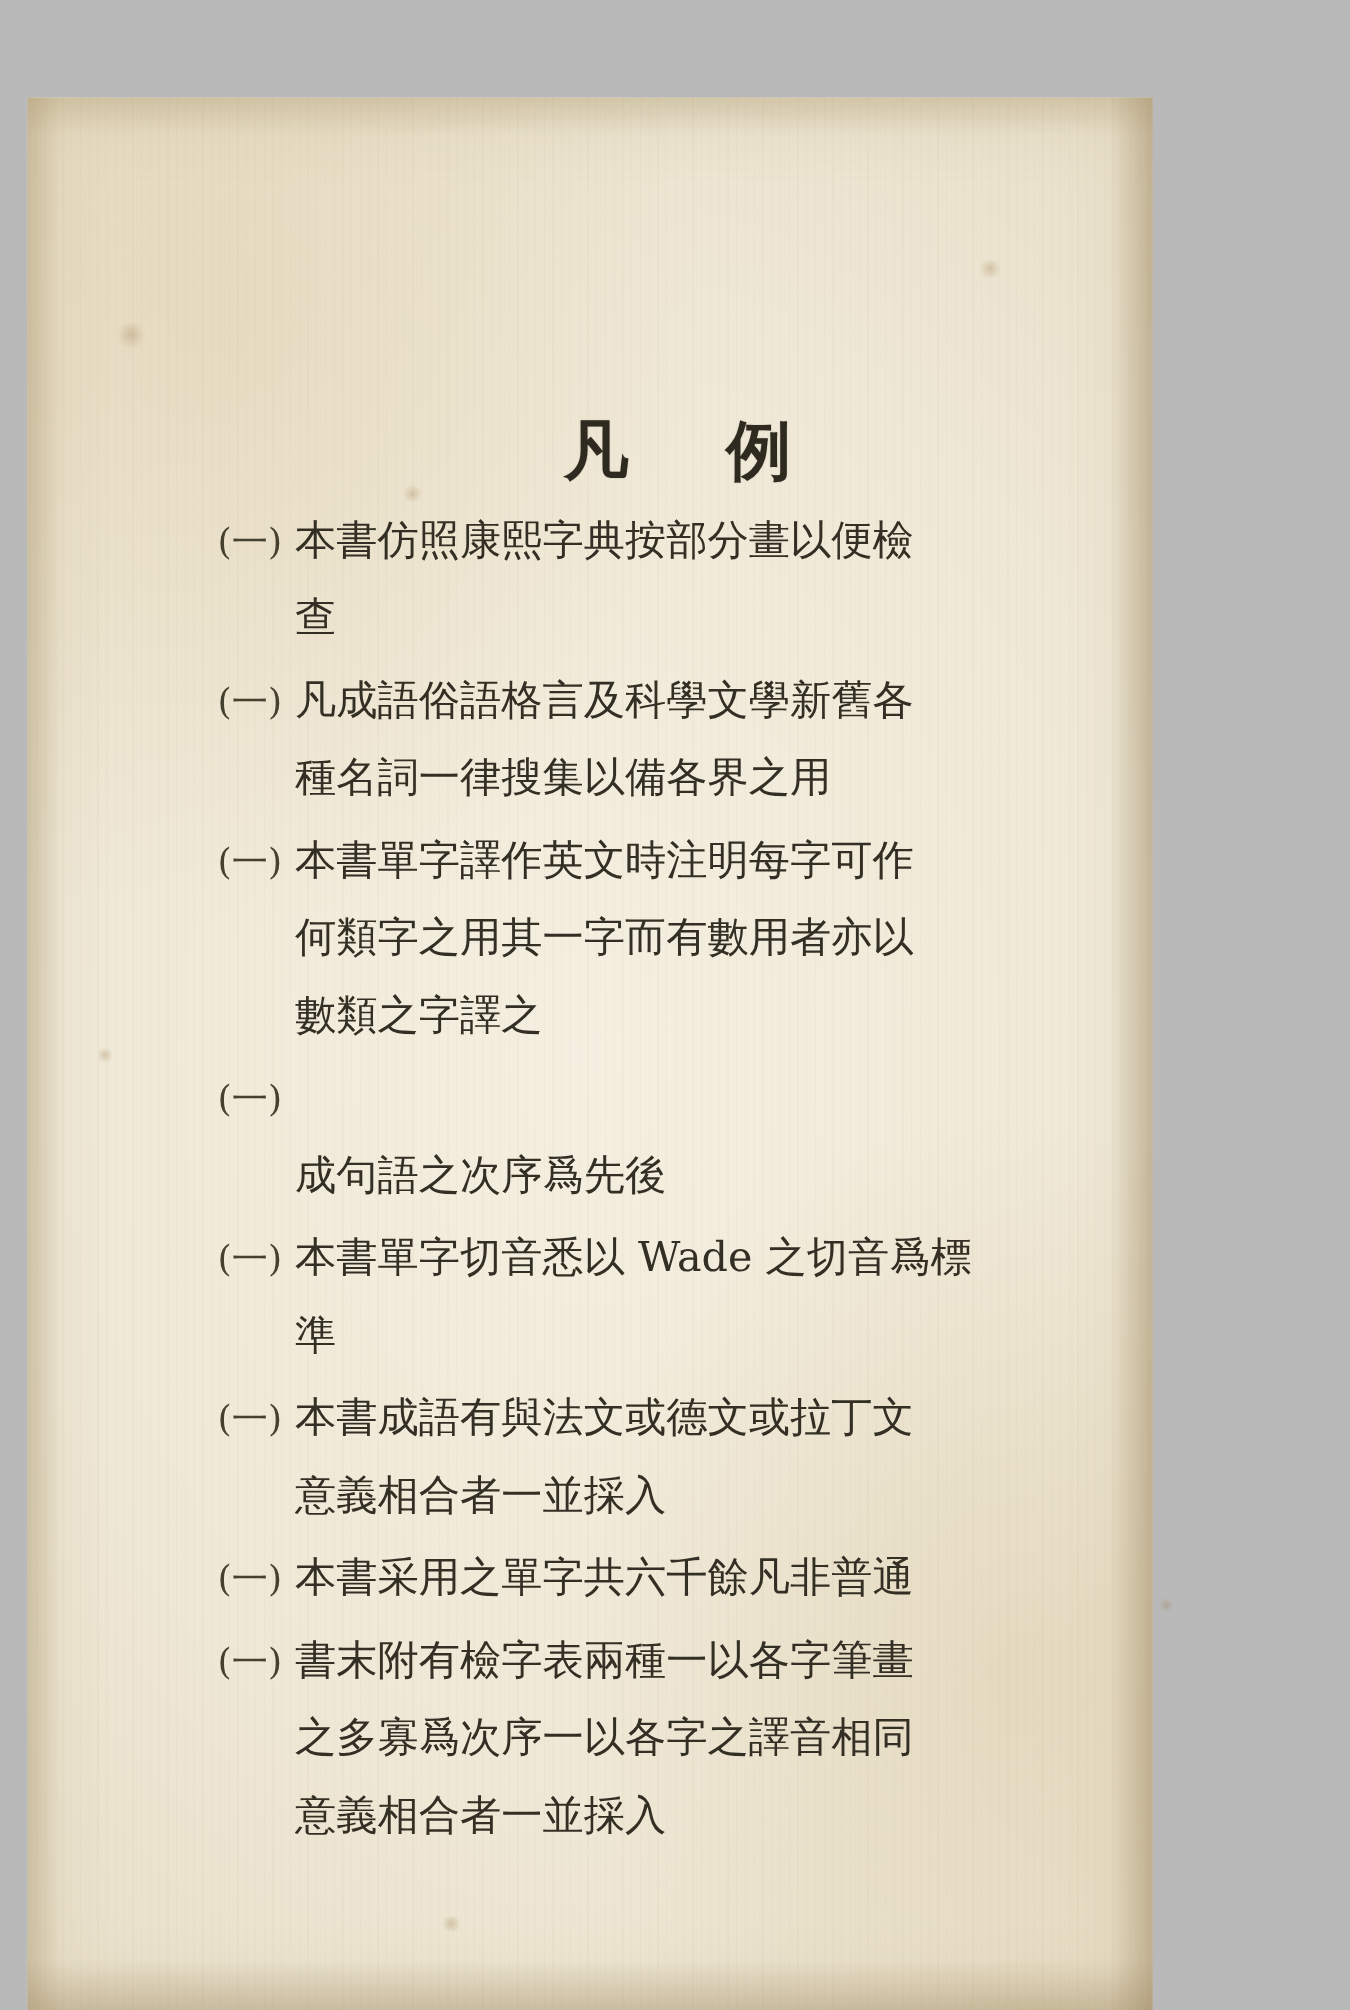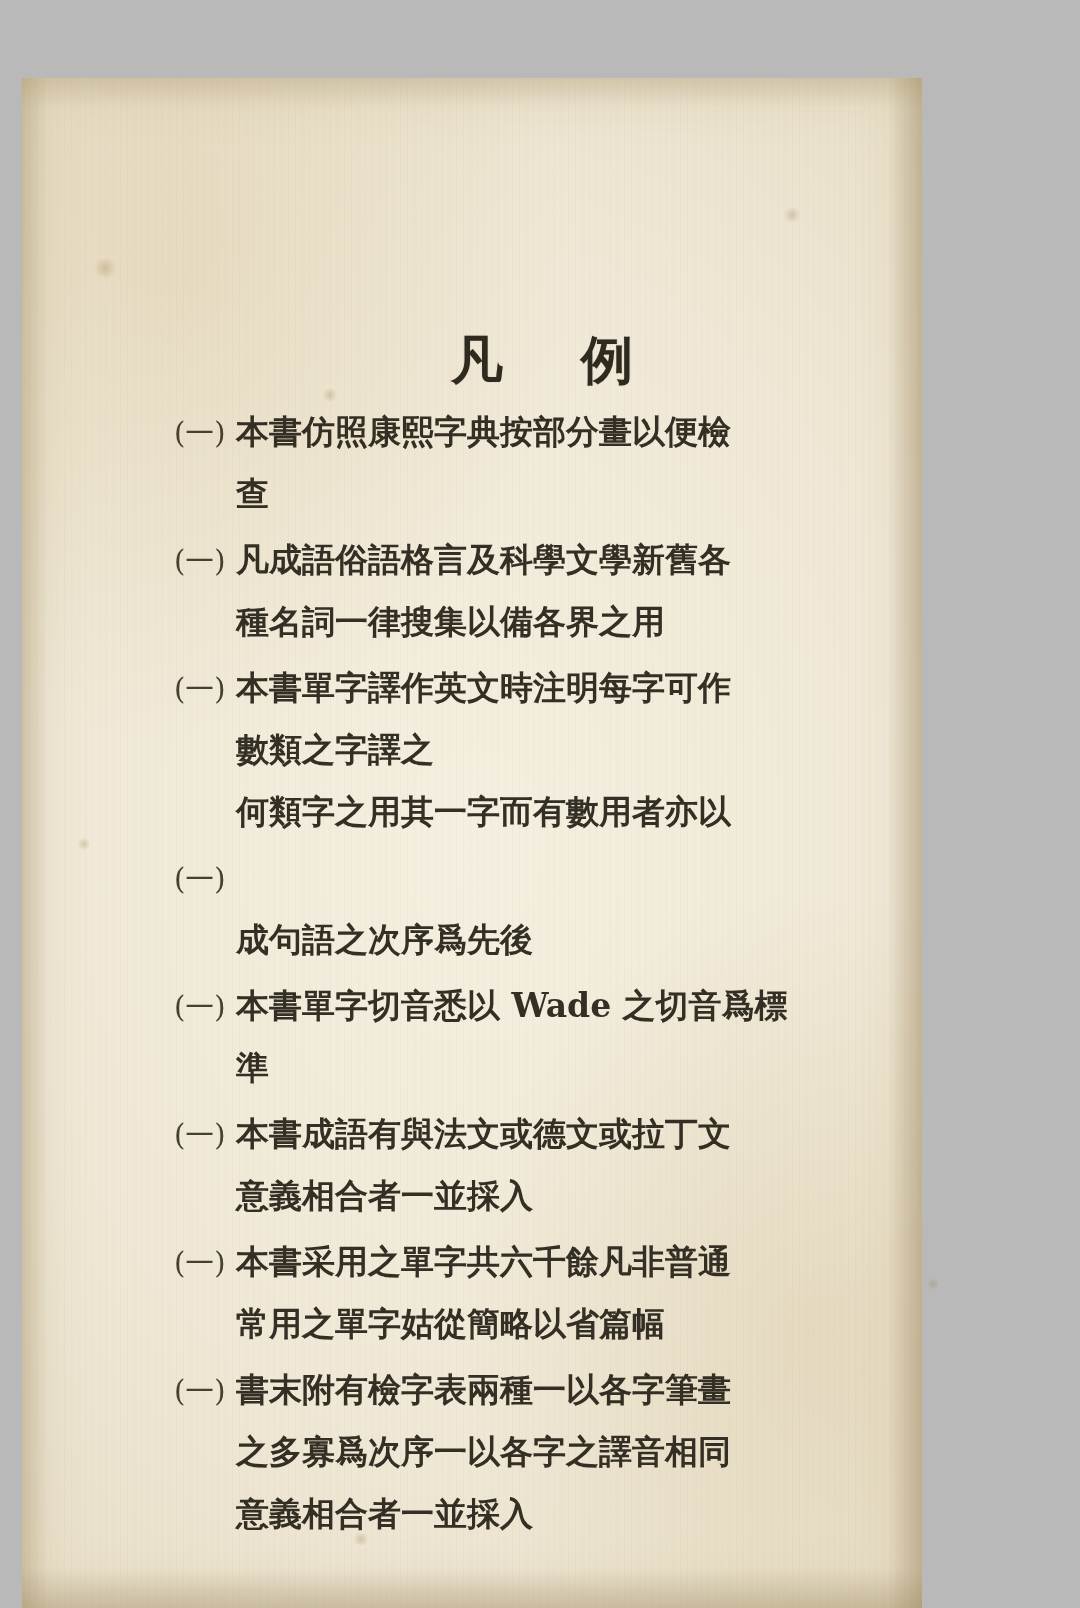--- a/index.html
+++ b/index.html
@@ -110,21 +110,21 @@
     font-size: 29px;
     text-align: left;
     color: #46402f;
     padding-top: 6px;
     font-family: "DejaVu Serif", serif;
   }
   .marker.blank { color: transparent; }
   .chars {
     flex: 1 1 auto;
     font-size: 33px;
-    font-weight: bold;
+    font-weight: normal;
     letter-spacing: 0;
     color: #342f24;
     display: flex;
     justify-content: flex-start;
     white-space: pre;
     font-family: "DejaVu Serif", serif;
   }
   .chars.justify {
     justify-content: space-between;
   }
@@ -174,26 +174,26 @@
         </div>
       </div>
 
       <div class="item">
         <div class="line">
           <div class="marker">(一)</div>
           <div class="chars justify">本書單字譯作英文時注明每字可作</div>
         </div>
         <div class="line">
           <div class="marker blank">(一)</div>
+          <div class="chars justify">何類字之用其一字而有數用者亦以</div>
+        </div>
+        <div class="line">
+          <div class="marker blank">(一)</div>
           <div class="chars">數類之字譯之</div>
         </div>
-        <div class="line">
-          <div class="marker blank">(一)</div>
-          <div class="chars justify">何類字之用其一字而有數用者亦以</div>
-        </div>
       </div>
 
       <div class="item">
         <div class="line">
           <div class="marker">(一)</div>
         </div>
         <div class="line">
           <div class="marker blank">(一)</div>
           <div class="chars">成句語之次序爲先後</div>
         </div>
@@ -218,24 +218,20 @@
         <div class="line">
           <div class="marker blank">(一)</div>
           <div class="chars">意義相合者一並採入</div>
         </div>
       </div>
 
       <div class="item">
         <div class="line">
           <div class="marker">(一)</div>
           <div class="chars justify">本書采用之單字共六千餘凡非普通</div>
-        </div>
-        <div class="line">
-          <div class="marker blank">(一)</div>
-          <div class="chars">常用之單字姑從簡略以省篇幅</div>
         </div>
       </div>
 
       <div class="item">
         <div class="line">
           <div class="marker">(一)</div>
           <div class="chars justify">書末附有檢字表兩種一以各字筆畫</div>
         </div>
         <div class="line">
           <div class="marker blank">(一)</div>

